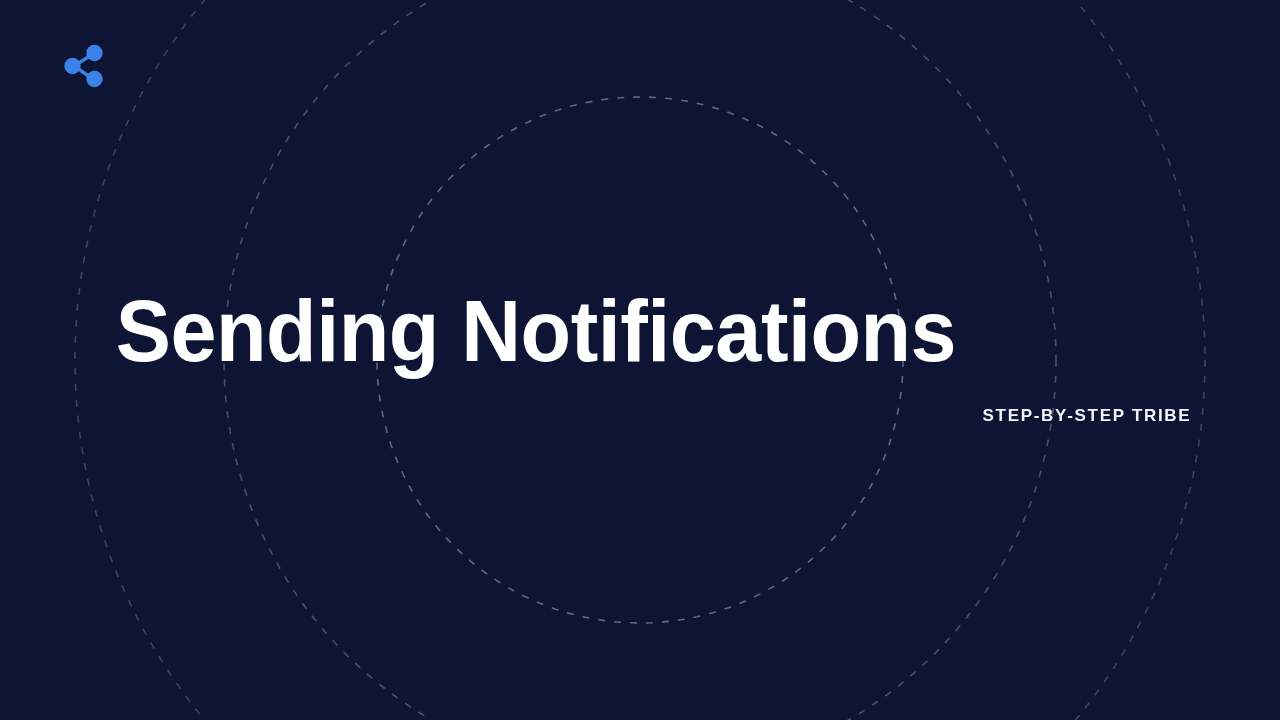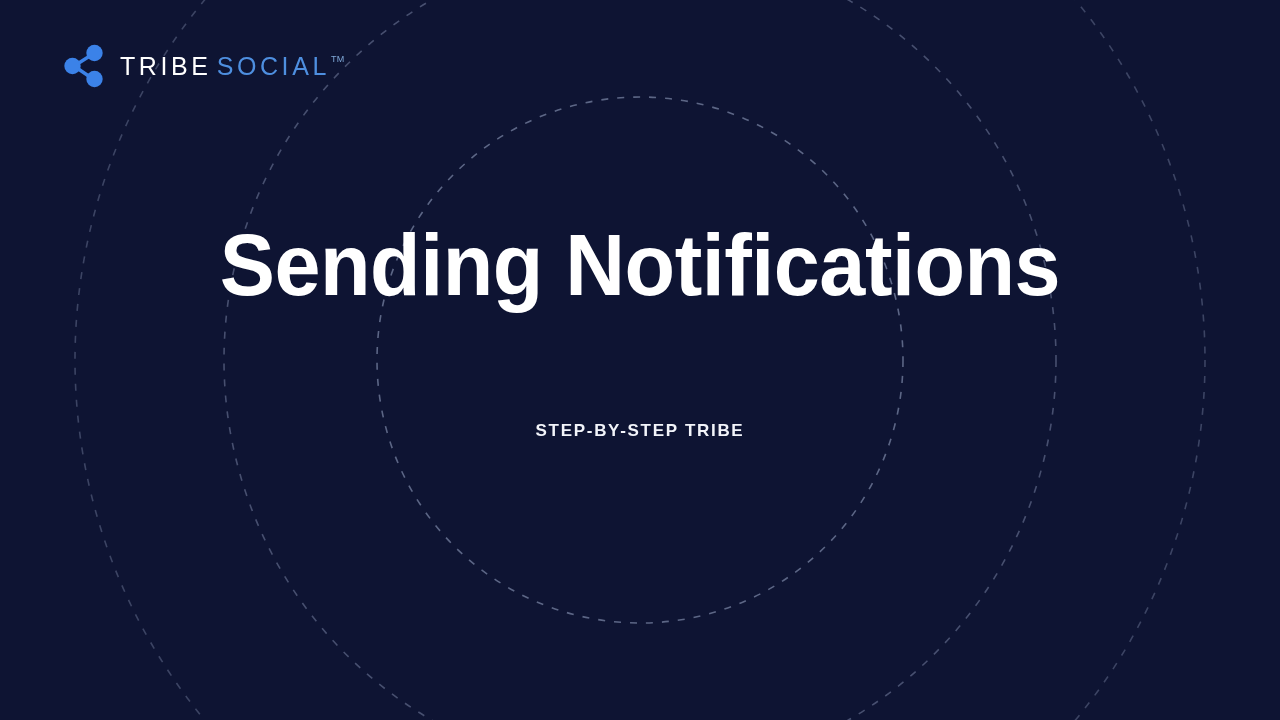--- a/index.html
+++ b/index.html
@@ -91,21 +91,21 @@
   }
 
   
   .content {
     position: absolute;
     left: 0;
     top: 0;
     width: 1280px;
     height: 720px;
     display: flex;
-    flex-direction: column;
+    flex-direction: row;
     align-items: center;
     justify-content: center;
   }
 
   .title {
     font-family: "Liberation Sans Narrow", "Liberation Sans", sans-serif;
     font-size: 88px;
     font-weight: 700;
     color: #ffffff;
     letter-spacing: -0.5px;
@@ -139,25 +139,20 @@
   </svg>
 
   <div class="logo">
     <svg class="logo-mark" viewBox="0 0 52 52" xmlns="http://www.w3.org/2000/svg">
       <line x1="16" y1="26" x2="35" y2="14" stroke="#3b82e8" stroke-width="3.4" stroke-linecap="round"></line>
       <line x1="16" y1="26" x2="35" y2="39" stroke="#3b82e8" stroke-width="3.4" stroke-linecap="round"></line>
       <circle cx="14.5" cy="26" r="8.2" fill="#3b82e8"></circle>
       <circle cx="36.5" cy="13" r="8.2" fill="#3b82e8"></circle>
       <circle cx="36.5" cy="39" r="8.2" fill="#3b82e8"></circle>
     </svg>
-    <div class="logo-wordmark">
-      <span class="logo-word-tribe">TRIBE</span>
-      <span class="logo-word-social">SOCIAL</span>
-      <span class="logo-tm">TM</span>
-    </div>
   </div>
 
   <div class="content">
     <h1 class="title">Sending Notifications</h1>
     <div class="subtitle">STEP-BY-STEP TRIBE</div>
   </div>
 
 </div>
 
 </body></html>

